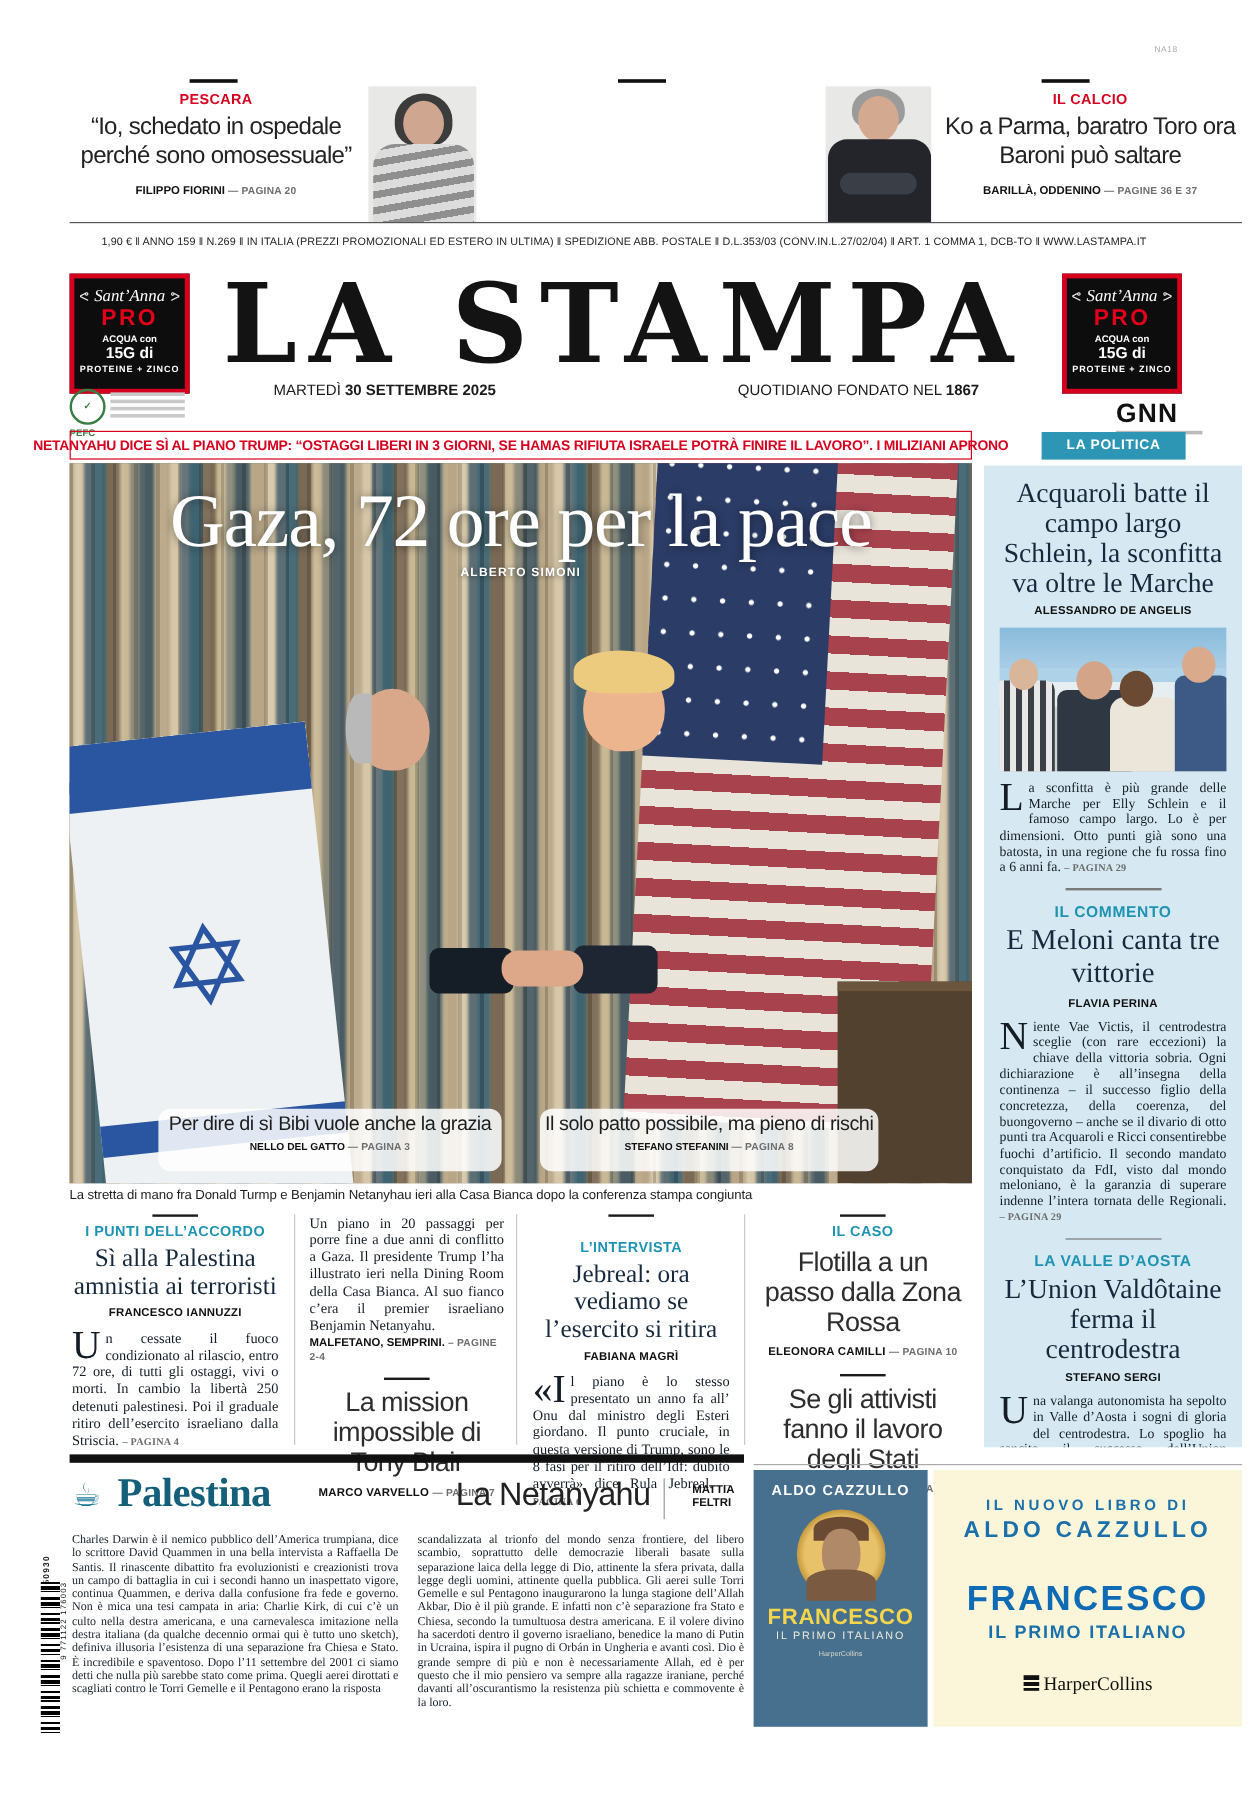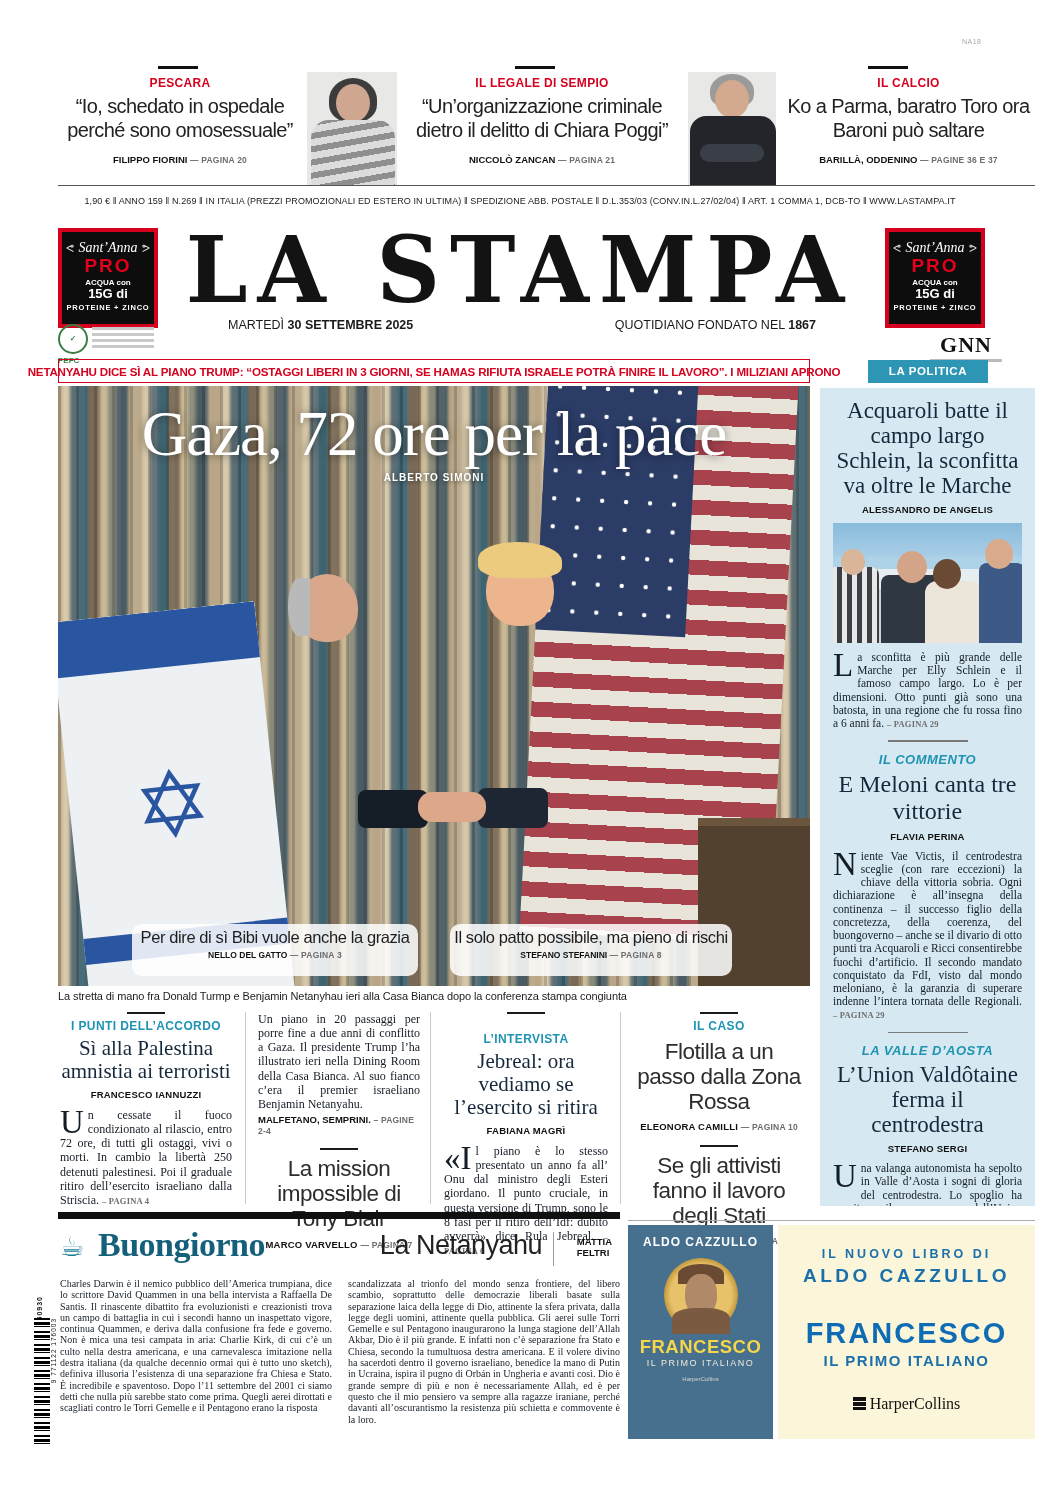--- a/index.html
+++ b/index.html
@@ -43,21 +43,21 @@
   .santanna .l3{font-size:7.5px;font-weight:bold;letter-spacing:.8px;margin-top:2px;}
   .mast-title{position:absolute;left:145px;top:222px;width:750px;text-align:center;
               font-family:"DejaVu Serif",serif;font-weight:bold;font-size:88px;line-height:92px;
               letter-spacing:10px;color:#131313;transform:scaleY(1.04);transform-origin:top;}
   .mast-row{position:absolute;left:228px;top:318px;width:588px;font-size:12.5px;color:#1a1a1a;}
   .pefc{position:absolute;left:58px;top:324px;width:120px;}
   .pefc .ring{width:26px;height:26px;border:2px solid #3a7d44;border-radius:50%;color:#3a7d44;
               font-size:8px;font-weight:bold;text-align:center;line-height:26px;float:left;}
   .pefc .lines span{display:block;width:62px;height:3px;background:#c9c9c9;margin:3px 0 0 34px;}
   .pefc .lbl{clear:both;color:#3a7d44;font-size:8px;font-weight:bold;padding-top:2px;}
-  .gnn{position:absolute;left:930px;top:334px;width:72px;text-align:center;font-family:Liberation Serif, serif;}
+  .gnn{position:absolute;left:930px;top:334px;width:72px;text-align:left;}
   .gnn .g{font-size:22px;font-weight:bold;letter-spacing:1px;color:#111;line-height:1;}
   .gnn .sub{height:3px;background:#bbb;margin-top:3px;}
 
   
   .redbar{position:absolute;left:58px;top:359px;width:752px;height:24px;border:1px solid #d6001f;
           box-sizing:border-box;display:flex;align-items:center;justify-content:center;}
   .redbar span{color:#d6001f;font-weight:bold;font-size:11.6px;letter-spacing:-.2px;white-space:nowrap;}
 
   
   .photo{position:absolute;left:58px;top:386px;width:752px;height:600px;overflow:hidden;background:#7d7260;}
@@ -99,21 +99,21 @@
   .sidebar .h1{font-size:23px;line-height:25px;margin-top:4px;}
   .sidebar .h2{font-size:24px;line-height:27px;}
   .sidebar .h3{font-size:23px;line-height:25px;}
   .sidebar .byl{margin:6px 0 8px;}
   .sbphoto{position:relative;width:189px;height:120px;overflow:hidden;background:linear-gradient(180deg,#aed3e8 0 38%,#e7eef2 38% 55%,#cfd3d6 55% 100%);margin-bottom:8px;}
   .sbphoto .banner{position:absolute;left:0;top:0;width:100%;height:34px;background:linear-gradient(180deg,#7fb5d8,#a8cde6);opacity:.8;}
   .sbphoto .blob{position:absolute;border-radius:8px 8px 0 0;}
   .sbphoto .hd{position:absolute;border-radius:50%;}
   .sidebar .sbody{font-size:11.5px;line-height:1.15;}
   .sdiv{width:80px;height:1.5px;background:#7a7a7a;margin:10px auto;}
-  .steal{color:#1f93b2;font-weight:bold;font-size:13px;letter-spacing:.5px;text-align:center;margin-bottom:4px;font-style:italic;}
+  .steal{color:#1f93b2;font-weight:bold;font-size:13px;letter-spacing:.5px;text-align:center;margin-bottom:4px;}
   .col{position:absolute;top:0;}
   .col .chead{font-size:21px;line-height:23px;margin-top:4px;}
   .col .lhead{font-size:22.5px;line-height:25px;margin-top:6px;}
   .col .byl{margin:6px 0 8px;}
   .col .body-serif{font-size:12px;line-height:1.18;}
   .colrule{position:absolute;top:1012px;height:192px;}
 
   
   .blackbar{position:absolute;left:58px;top:1212px;width:562px;height:7px;background:#101010;}
   .bg-head{position:absolute;left:58px;top:1228px;width:562px;height:44px;}
@@ -176,28 +176,20 @@
       <span class="pg">— PAGINA 20</span>
     </div>
   </div>
 
   <div class="tphoto" style="left:307px;width:90px">
     <div class="hair" style="left:22px;top:6px;width:48px;height:44px;background:#3c3c3c"></div>
     <div class="head" style="left:29px;top:12px;width:34px;height:38px;background:#cfa791"></div>
     <div class="blob" style="left:4px;top:48px;width:84px;height:65px;border-radius:18px 18px 0 0;background:repeating-linear-gradient(170deg,#8f8f8f 0 6px,#dcdcdc 6px 13px)"></div>
   </div>
 
-  <div class="teaser" style="left:404px;width:276px">
-    <div class="kick">IL LEGALE DI SEMPIO</div>
-    <div class="title">“Un’organizzazione criminale dietro il delitto di Chiara Poggi”</div>
-    <div class="byline-row">
-      <span style="font-weight:bold">NICCOLÒ ZANCAN</span>
-      <span class="pg">— PAGINA 21</span>
-    </div>
-  </div>
 
   <div class="tphoto" style="left:688px;width:88px">
     <div class="hair" style="left:22px;top:2px;width:44px;height:34px;background:#9b9b9b"></div>
     <div class="head" style="left:27px;top:8px;width:34px;height:38px;background:#d3a98f"></div>
     <div class="blob" style="left:2px;top:44px;width:86px;height:69px;border-radius:16px 16px 0 0;background:#23252a"></div>
     <div class="blob" style="left:12px;top:72px;width:64px;height:18px;border-radius:9px;background:#3a3f47"></div>
   </div>
 
   <div class="teaser" style="left:782px;width:253px">
     <div class="kick">IL CALCIO</div>
@@ -413,21 +405,21 @@
     <div class="lighthead lhead">Se gli attivisti fanno il lavoro degli Stati</div>
     <div class="byl" style="margin-top:7px">
       <span>NATHALIE TOCCI </span>
       <span class="pg">— PAGINA 11</span>
     </div>
   </div>
 
   <div class="blackbar"></div>
   <div class="bg-head">
     <div class="cup">☕</div>
-    <div class="bg-title">Buongiorno</div>
+    <div class="bg-title">Palestina</div>
     <div class="resist">La Netanyahu</div>
     <div class="resist-rule"></div>
     <div class="resist-by">
       <div>MATTIA</div>
       <div>FELTRI</div>
     </div>
   </div>
   <div class="bg-col" style="left:60px">Charles Darwin è il nemico pubblico dell’America trumpiana, dice lo scrittore David Quammen in una bella intervista a Raffaella De Santis. Il rinascente dibattito fra evoluzionisti e creazionisti trova un campo di battaglia in cui i secondi hanno un inaspettato vigore, continua Quammen, e deriva dalla confusione fra fede e governo. Non è mica una tesi campata in aria: Charlie Kirk, di cui c’è un culto nella destra americana, e una carnevalesca imitazione nella destra italiana (da qualche decennio ormai qui è tutto uno sketch), definiva illusoria l’esistenza di una separazione fra Chiesa e Stato. È incredibile e spaventoso. Dopo l’11 settembre del 2001 ci siamo detti che nulla più sarebbe stato come prima. Quegli aerei dirottati e scagliati contro le Torri Gemelle e il Pentagono erano la risposta</div>
   <div class="bg-col" style="left:348px">scandalizzata al trionfo del mondo senza frontiere, del libero scambio, soprattutto delle democrazie liberali basate sulla separazione laica della legge di Dio, attinente la sfera privata, dalla legge degli uomini, attinente quella pubblica. Gli aerei sulle Torri Gemelle e sul Pentagono inaugurarono la lunga stagione dell’Allah Akbar, Dio è il più grande. E infatti non c’è separazione fra Stato e Chiesa, secondo la tumultuosa destra americana. E il volere divino ha sacerdoti dentro il governo israeliano, benedice la mano di Putin in Ucraina, ispira il pugno di Orbán in Ungheria e avanti così. Dio è grande sempre di più e non è necessariamente Allah, ed è per questo che il mio pensiero va sempre alla ragazze iraniane, perché davanti all’oscurantismo la resistenza più schietta e commovente è la loro.</div>
 

